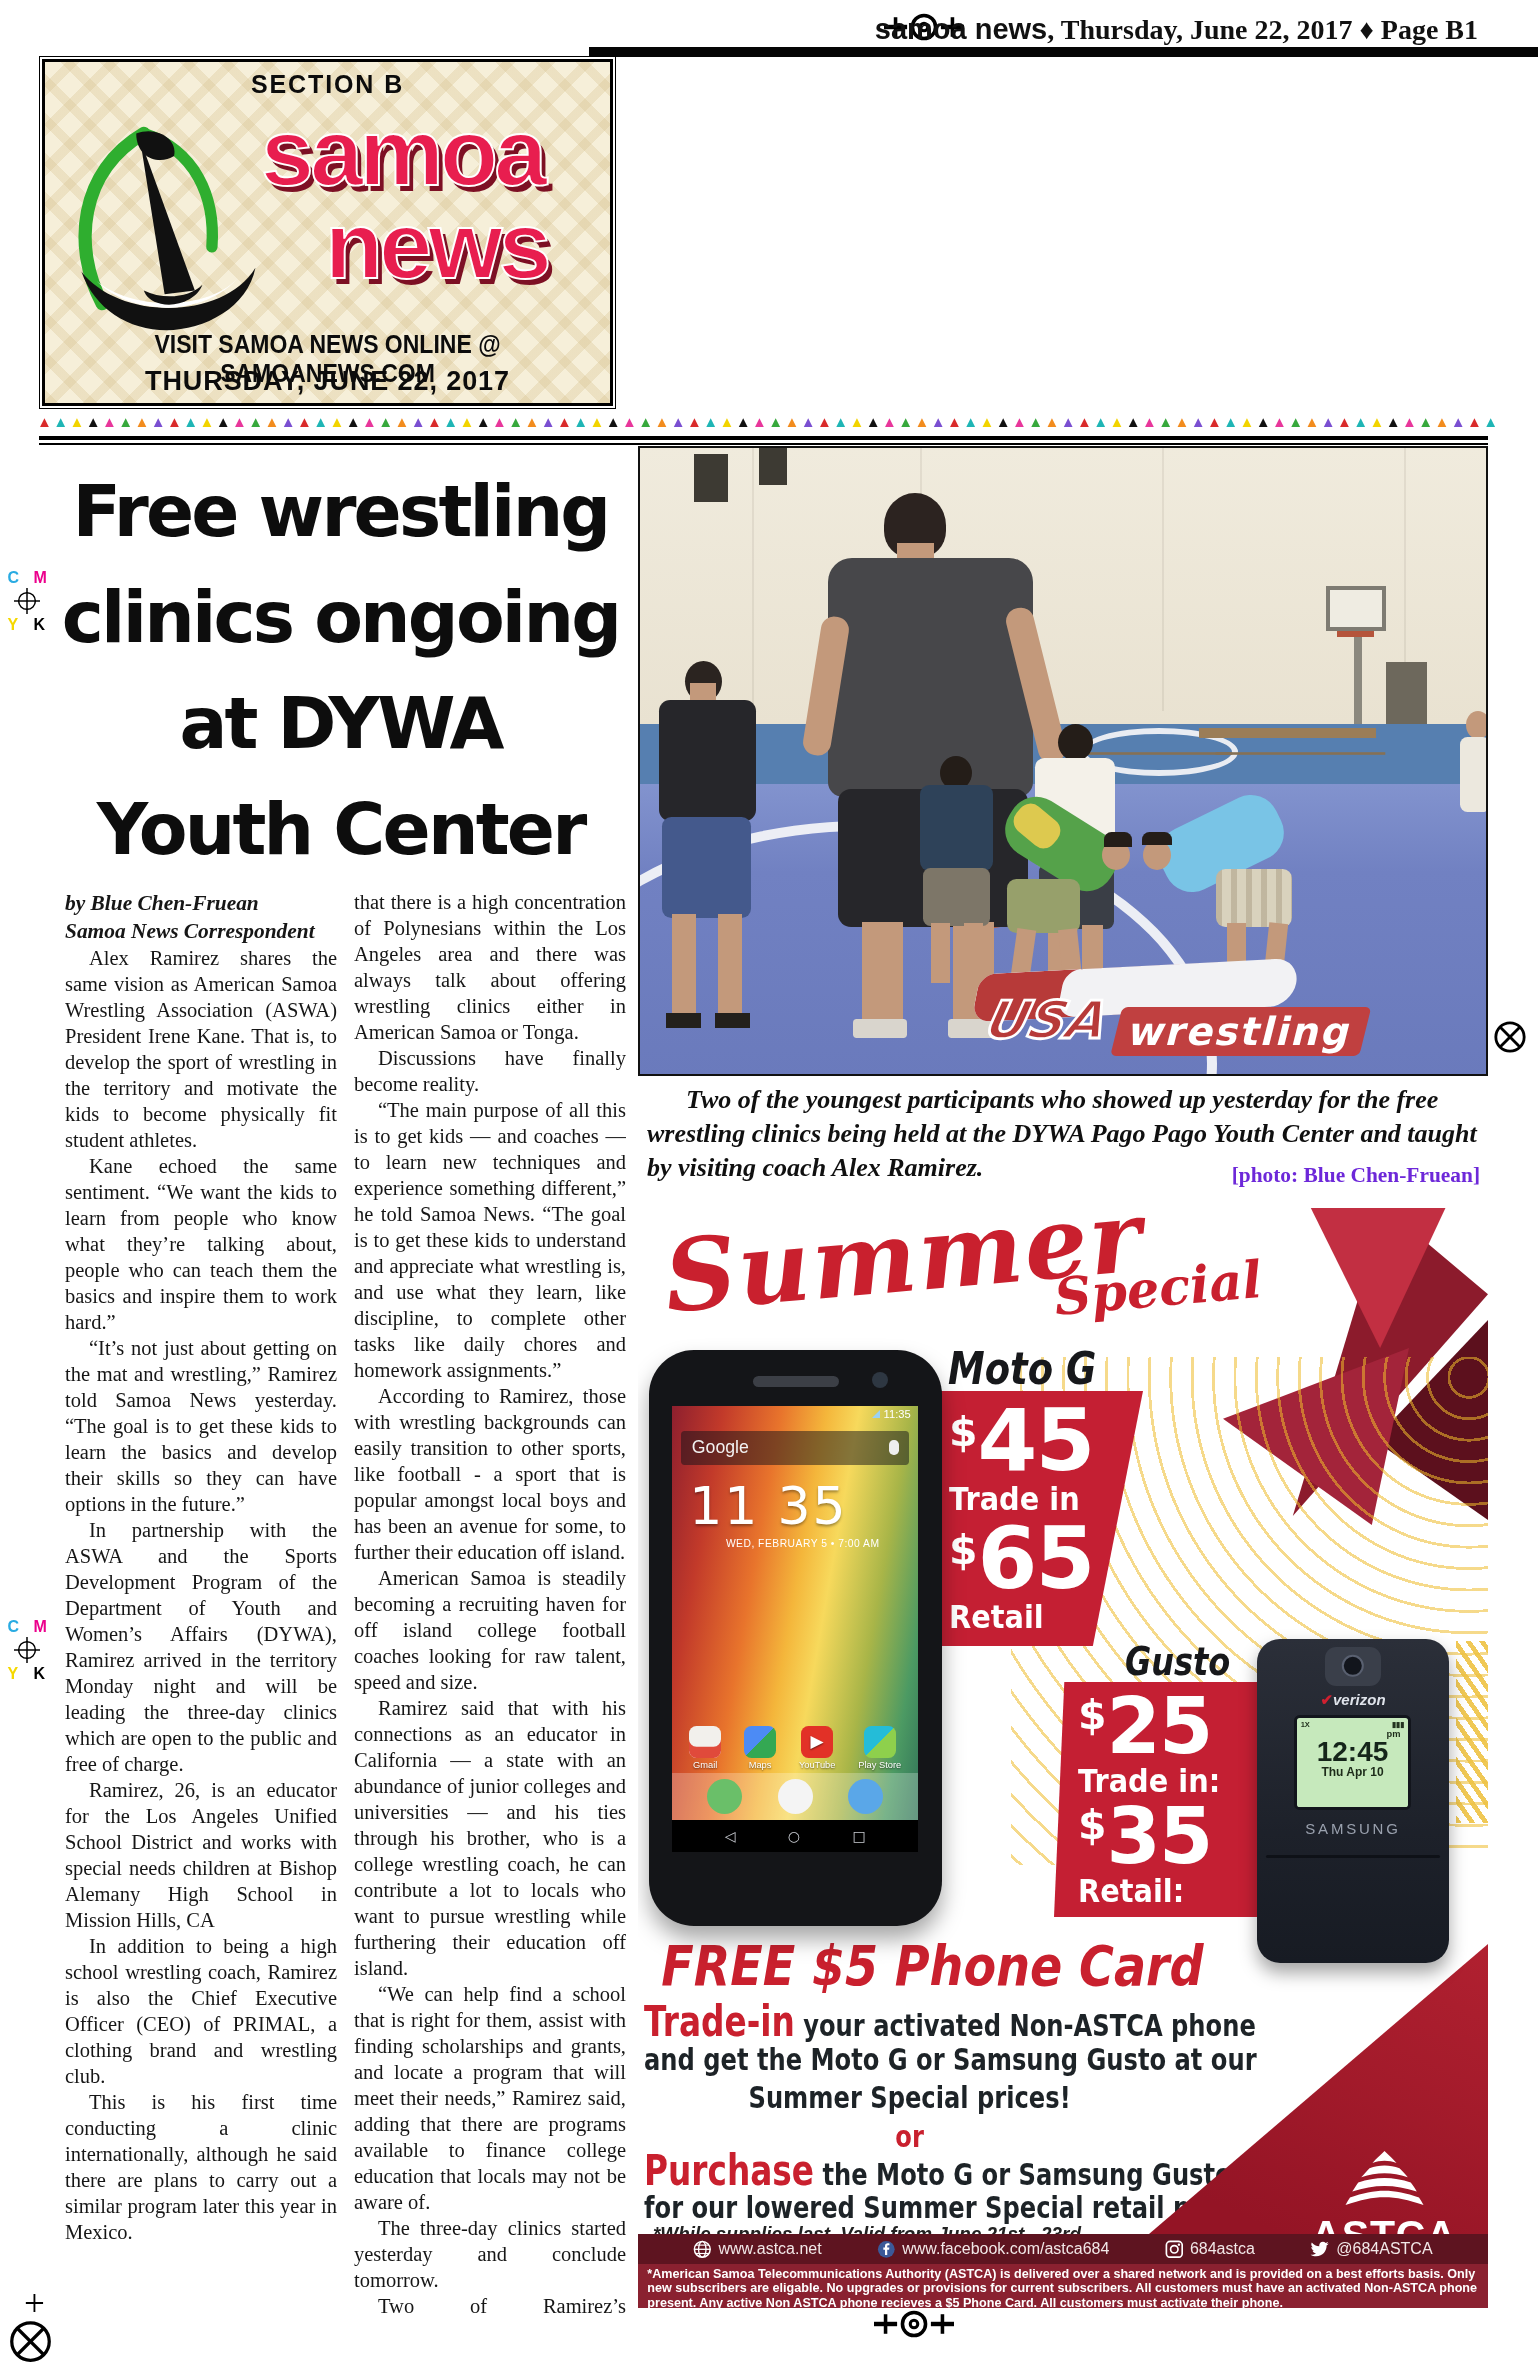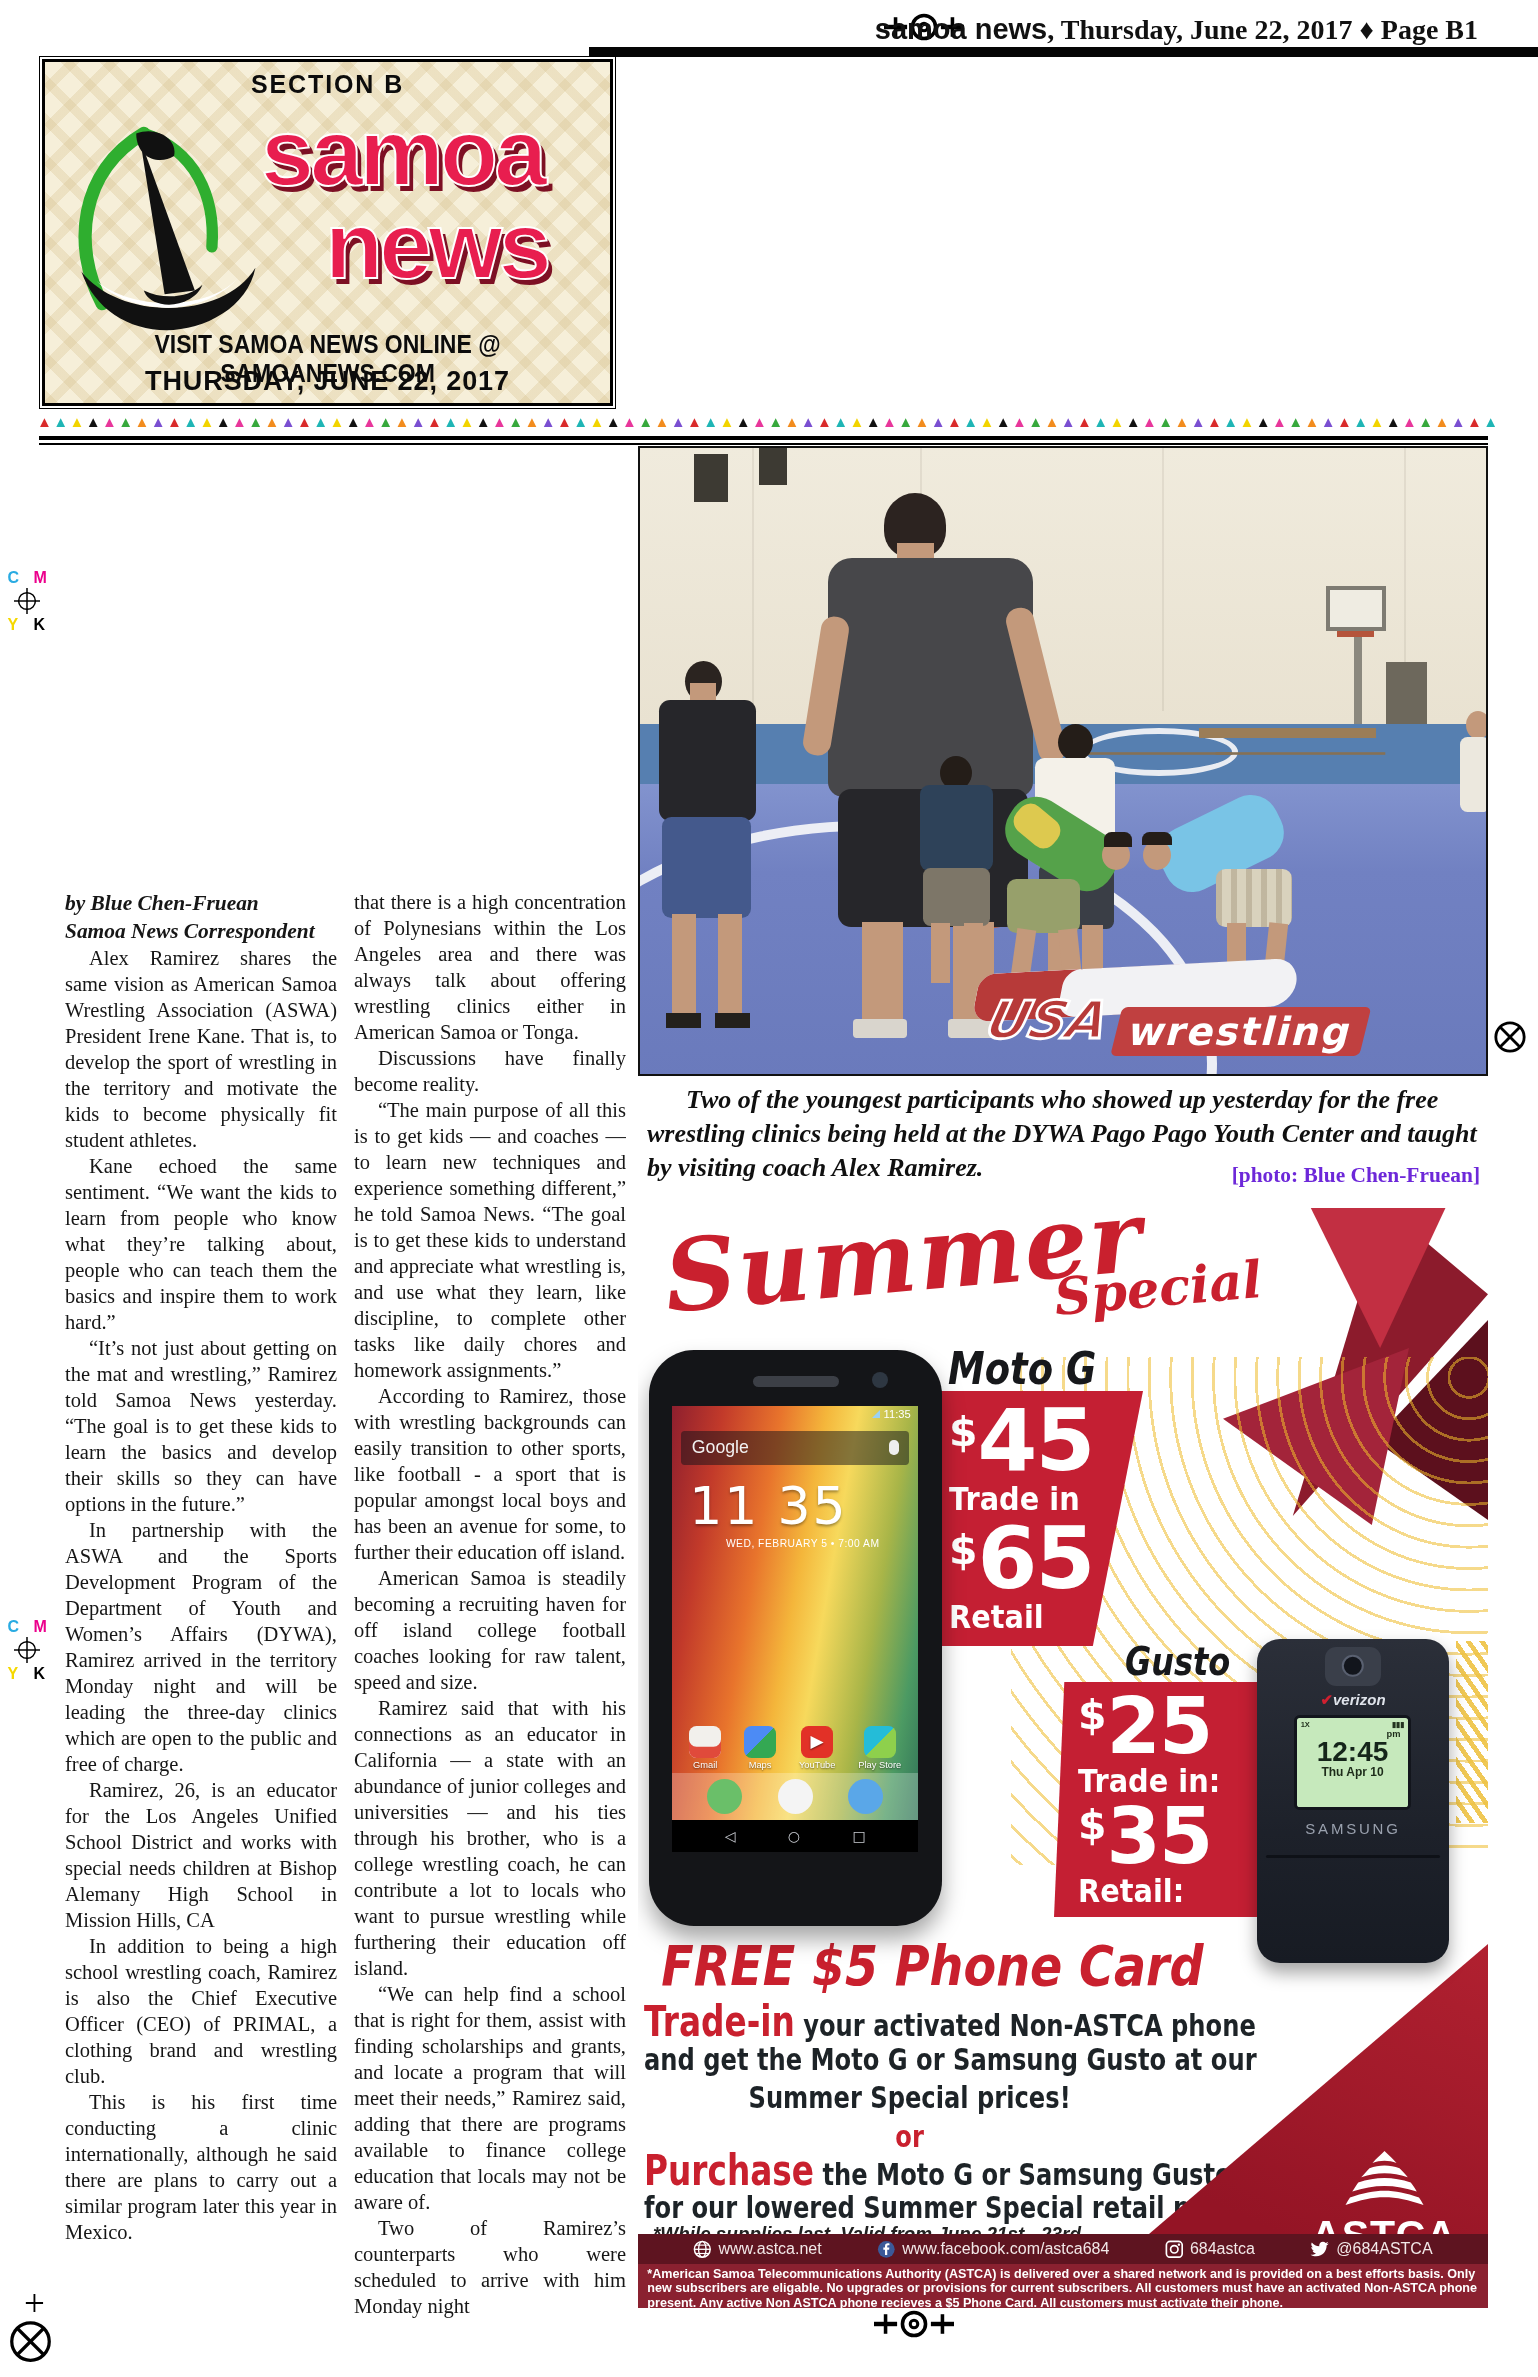--- a/index.html
+++ b/index.html
@@ -326,20 +326,26 @@
       <span style="color: rgb(17, 17, 17);">▲</span>
       <span style="color: rgb(232, 55, 155);">▲</span>
       <span style="color: rgb(55, 169, 60);">▲</span>
       <span style="color: rgb(242, 140, 30);">▲</span>
       <span style="color: rgb(122, 79, 209);">▲</span>
       <span style="color: rgb(217, 43, 43);">▲</span>
       <span style="color: rgb(31, 181, 181);">▲</span>
     </div>
   <div class="dbl-rule"></div>
 
+  <h1 class="headline">
+    <span>Free wrestling</span><br>
+    <span>clinics ongoing</span><br>
+    <span>at DYWA</span><br>
+    <span>Youth Center</span>
+  </h1>
 
   <div class="article">
     <div class="cols">
       <div class="col">
         <div class="byline">by Blue Chen-Fruean</div>
         <div class="byline">Samoa News Correspondent</div>
         <p>Alex Ramirez shares the same vision as American Samoa Wrestling Association (ASWA) President Irene Kane. That is, to develop the sport of wrestling in the territory and motivate the kids to become physically fit student athletes.</p>
         <p>Kane echoed the same sentiment. “We want the kids to learn from people who know what they’re talking about, people who can teach them the basics and inspire them to work hard.”</p>
         <p>“It’s not just about getting on the mat and wrestling,” Ramirez told Samoa News yesterday. “The goal is to get these kids to learn the basics and develop their skills so they can have options in the future.”</p>
         <p>In partnership with the ASWA and the Sports Development Program of the Department of Youth and Women’s Affairs (DYWA), Ramirez arrived in the territory Monday night and will be leading the three-day clinics which are open to the public and free of charge.</p>
@@ -349,20 +355,21 @@
 
       </div>
       <div class="col">
         <p class="noind">that there is a high concentration of Polynesians within the Los Angeles area and there was always talk about offering wrestling clinics either in American Samoa or Tonga.</p>
         <p>Discussions have finally become reality.</p>
         <p>“The main purpose of all this is to get kids — and coaches — to learn new techniques and experience something different,” he told Samoa News. “The goal is to get these kids to understand and appreciate what wrestling is, and use what they learn, like discipline, to complete other tasks like daily chores and homework assignments.”</p>
         <p>According to Ramirez, those with wrestling backgrounds can easily transition to other sports, like football - a sport that is popular amongst local boys and has been an avenue for some, to further their education off island.</p>
         <p>American Samoa is steadily becoming a recruiting haven for off island college football coaches looking for raw talent, speed and size.</p>
         <p>Ramirez said that with his connections as an educator in California — a state with an abundance of junior colleges and universities — and his ties through his brother, who is a college wrestling coach, he can contribute a lot to locals who want to pursue wrestling while furthering their education off island.</p>
         <p>“We can help find a school that is right for them, assist with finding scholarships and grants, and locate a program that will meet their needs,” Ramirez said, adding that there are programs available to finance college education that locals may not be aware of.</p>
+        <p>The three-day clinics started yesterday and conclude tomorrow.</p>
         <p>Two of Ramirez’s counterparts who were scheduled to arrive with him Monday night</p>
 
       </div>
     </div>
   </div>
 
   <div class="photo">
     <div class="ph-wallline" style="left:112px"></div>
     <div class="ph-wallline" style="left:280px"></div>
     <div class="ph-wallline" style="left:522px"></div>

